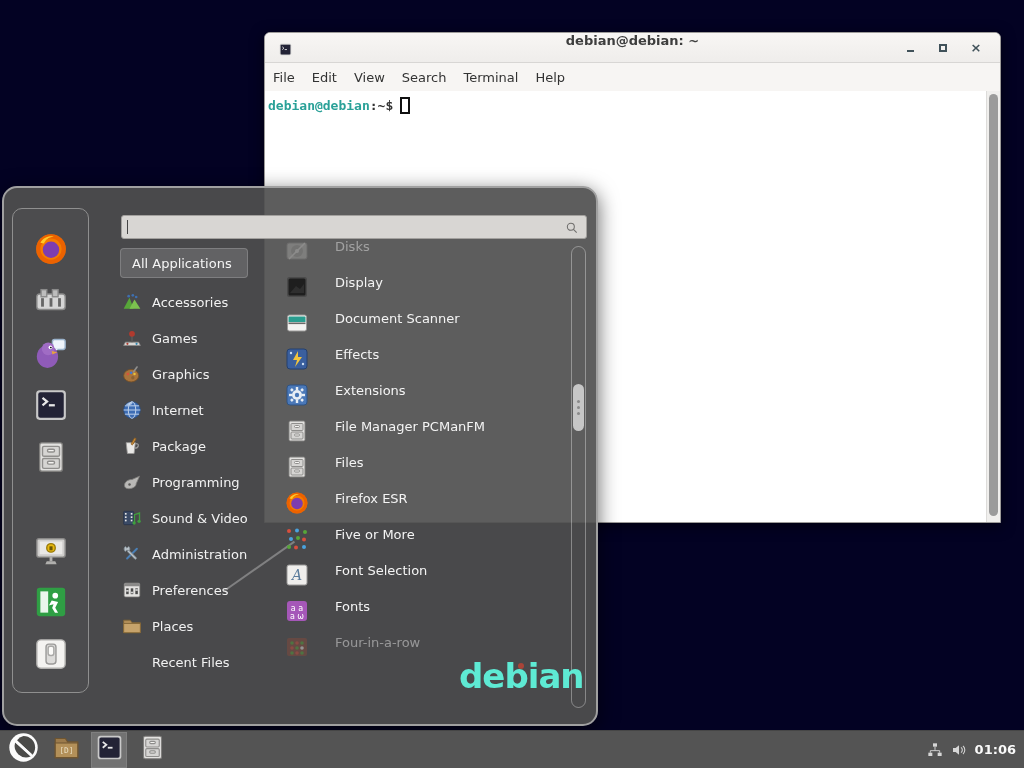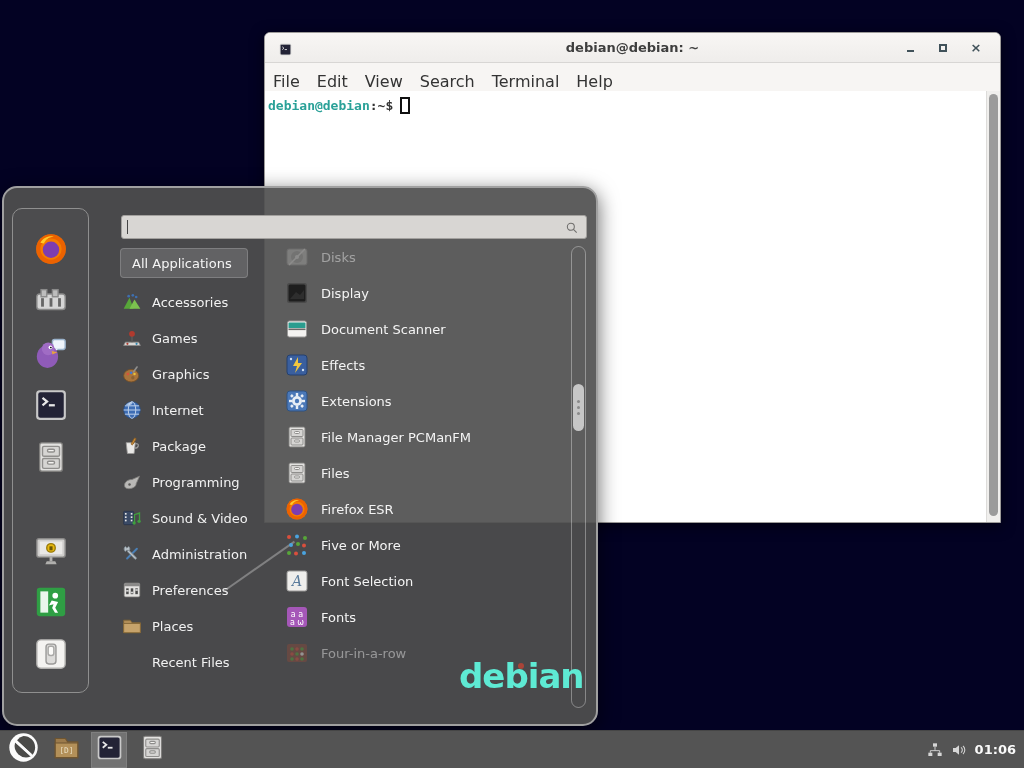--- a/index.html
+++ b/index.html
@@ -6,31 +6,31 @@
     font-family:"DejaVu Sans",sans-serif;-webkit-font-smoothing:antialiased;}
   *{box-sizing:border-box;}
   .desktop{position:absolute;inset:0;background:#030223;}
 
   
   .terminal-window{position:absolute;left:264px;top:32px;width:737px;height:491px;
     background:#fff;border:1px solid #9d9b99;border-radius:6px 6px 0 0;
     box-shadow:0 3px 14px rgba(0,0,0,.55);}
   .titlebar{position:relative;height:30px;background:linear-gradient(#f8f6f4,#efedeb);
     border-bottom:1px solid #d8d6d4;border-radius:5px 5px 0 0;
-    display:flex;align-items:center;justify-content:center;}
+    display:flex;justify-content:center;}
   .titlebar-title{font-size:13px;font-weight:bold;color:#3e3e3e;}
   .titlebar-appicon{position:absolute;left:14px;top:8px;width:13px;height:13px;}
   .titlebar-appicon svg{width:100%;height:100%;}
   .win-controls{position:absolute;right:14px;top:0;height:100%;display:flex;gap:13px;align-items:center;}
   .win-btn{width:20px;height:20px;display:flex;align-items:center;justify-content:center;color:#41525a;}
   .glyph-min{width:7px;height:2px;background:#41525a;margin-top:7px;}
   .glyph-max{width:8px;height:8px;border:2px solid #41525a;}
   .glyph-close{font-size:13px;font-weight:bold;line-height:1;}
-  .menubar{height:28px;display:flex;align-items:flex-end;gap:17px;padding-left:8px;
-    background:#f7f5f3;font-size:16px;color:#333;}
+  .menubar{height:28px;display:flex;align-items:center;gap:17px;padding-left:8px;
+    background:#f7f5f3;font-size:13px;color:#333;}
   .term-body{position:absolute;top:58px;left:0;right:14px;bottom:0;background:#fff;
     font-family:"DejaVu Sans Mono",monospace;font-size:13px;font-weight:bold;padding:5px 0 0 3px;}
   .prompt-line{display:flex;align-items:center;height:18px;}
   .prompt-user{color:#2aa198;}
   .prompt-path{color:#333;}
   .cursor-box{display:inline-block;width:10px;height:17px;border:2px solid #111;margin-left:7px;}
   .term-scrollbar{position:absolute;top:58px;right:0;width:14px;bottom:0;
     background:#f0efed;border-left:1px solid #dddcda;}
   .term-thumb{position:absolute;left:2px;right:2px;top:3px;bottom:6px;background:#9b9b9b;border-radius:6px;}
 
@@ -56,21 +56,21 @@
   .cats{position:absolute;left:114px;top:60px;width:152px;color:#f2f2f2;font-size:13px;}
   .cat-pill{width:128px;height:30px;background:rgba(255,255,255,.14);
     border:1px solid rgba(255,255,255,.18);border-radius:4px;display:flex;align-items:center;
     padding-left:11px;margin:0 0 6px 2px;color:#f5f5f5;}
   .cat-row{height:36px;display:flex;align-items:center;gap:10px;padding-left:4px;}
   .cat-icon{width:20px;height:20px;flex:none;}
   .cat-icon svg{width:100%;height:100%;}
   .cat-noicon{padding-left:34px;}
 
   .apps{position:absolute;left:281px;top:51px;width:286px;color:#f4f4f4;font-size:13px;z-index:2;}
-  .app-row{height:36px;display:flex;align-items:center;gap:12px;}
+  .app-row{height:36px;display:flex;align-items:flex-start;gap:26px;}
   .app-icon{width:24px;height:24px;flex:none;}
   .app-icon svg{width:100%;height:100%;}
   .faded{opacity:.45;}
   .extra-faded{opacity:.22;}
 
   .menu-scroll{position:absolute;right:10px;top:58px;width:15px;height:462px;
     border:1px solid rgba(255,255,255,.35);border-radius:8px;}
   .menu-thumb{position:absolute;left:1px;right:1px;top:137px;height:47px;background:#c6c6c6;border-radius:7px;}
   .menu-thumb::after{content:'';position:absolute;left:50%;top:50%;width:3px;height:3px;
     margin:-1.5px 0 0 -1.5px;border-radius:50%;background:#8a8a8a;

